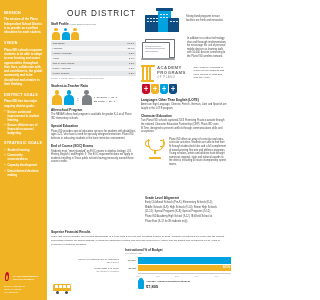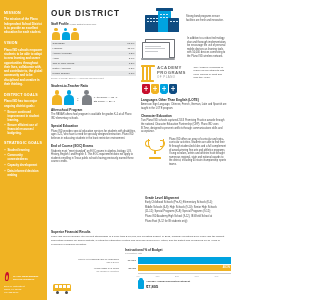--- a/index.html
+++ b/index.html
@@ -41,22 +41,22 @@
   .flame i:after{
     content:"";position:absolute;left:1.2px;top:2.6px;width:2px;height:5.2px;
     background:#f0b323;border-radius:50% 50% 45% 45%/60% 60% 40% 40%;
   }
   .sb-logo-txt{font-size:2.35px;font-weight:bold;line-height:1.3;color:#fff;}
 
   
   .main{position:absolute;left:47px;top:0;width:184px;height:300px;}
 
   .title{
-    position:absolute;left:4px;top:9px;
-    font-size:8.2px;font-weight:bold;letter-spacing:.9px;color:#2a2a2a;
+    position:absolute;left:20px;top:9px;
+    font-size:8.2px;font-weight:normal;letter-spacing:.9px;color:#2a2a2a;
   }
 
   .colA{position:absolute;left:4px;top:22px;width:85px;}
   .colB{position:absolute;left:94px;top:11px;width:86px;}
   .bottom{position:absolute;left:4px;top:196px;width:178px;}
 
   h3.sec{
     font-size:3.15px;font-weight:bold;color:#2a2a2a;margin:0 0 1.1px 0;
   }
   h3.sec span.sub{font-weight:normal;font-size:2.35px;color:#6f6f6f;}

